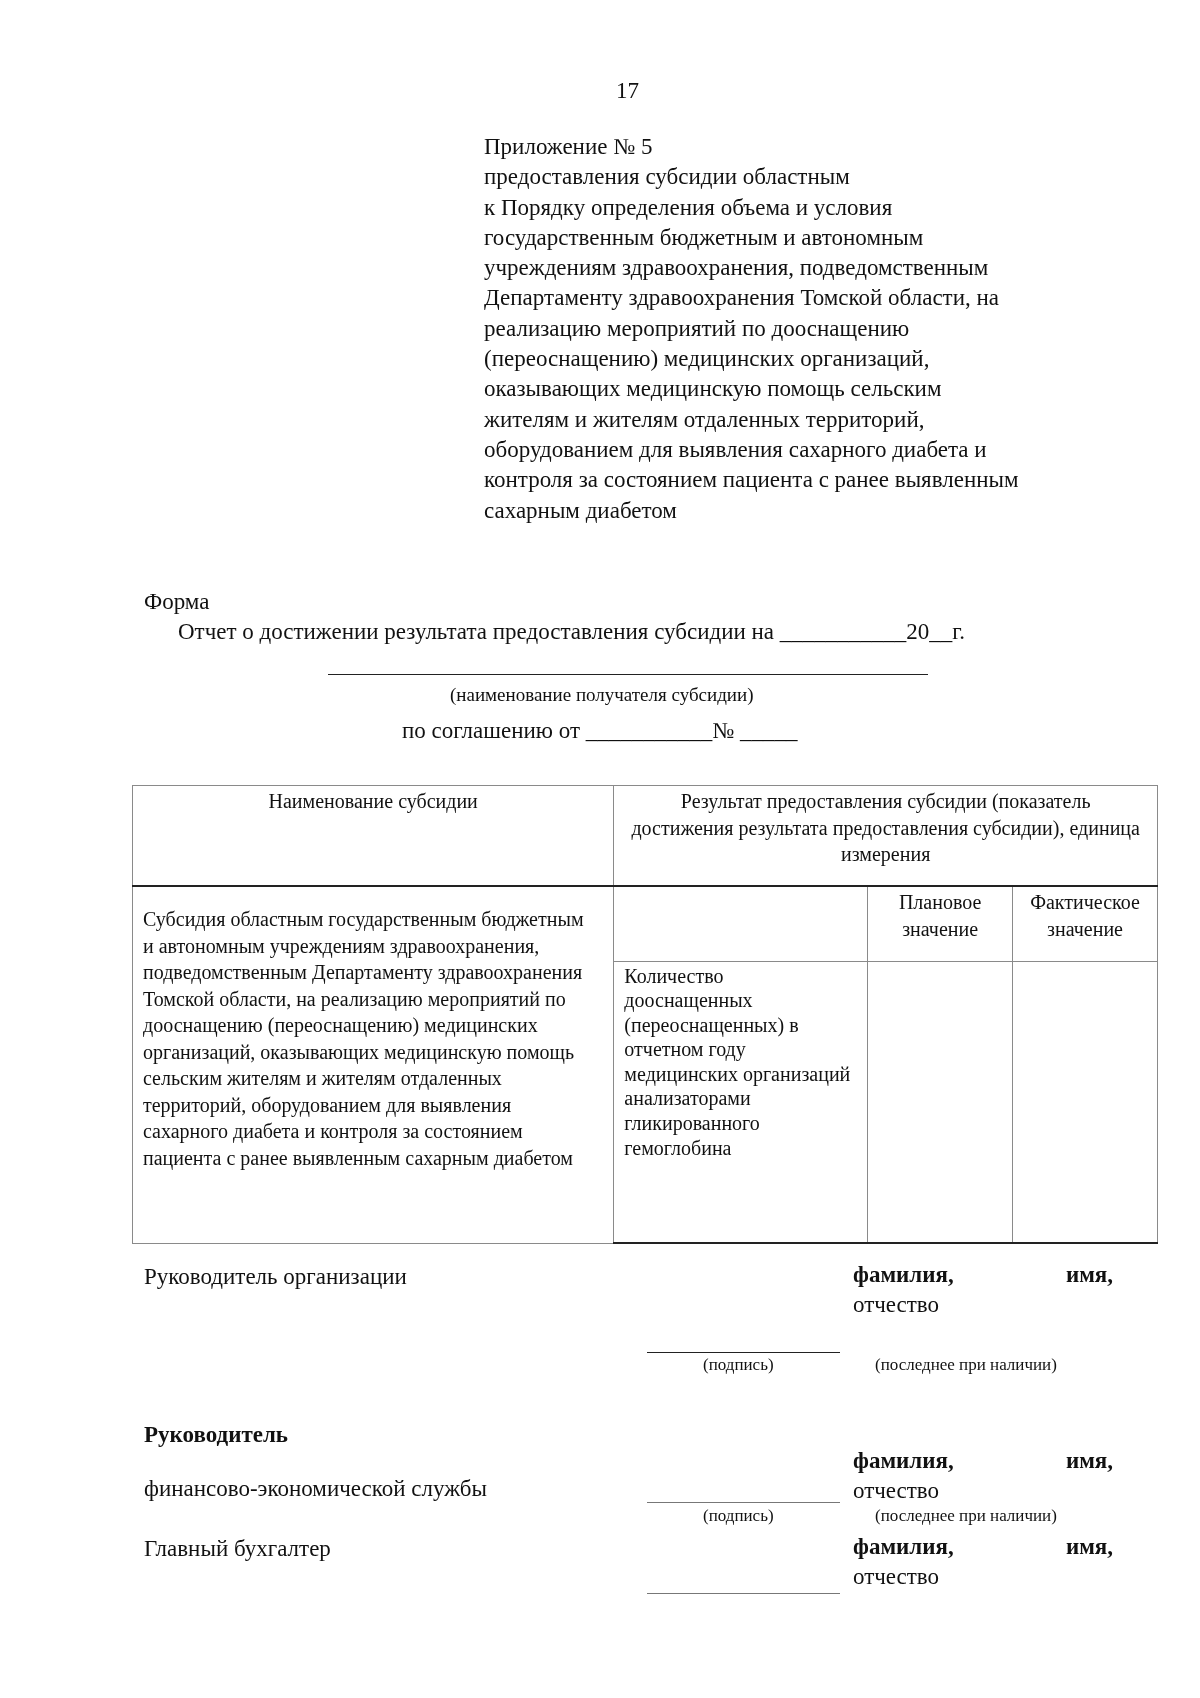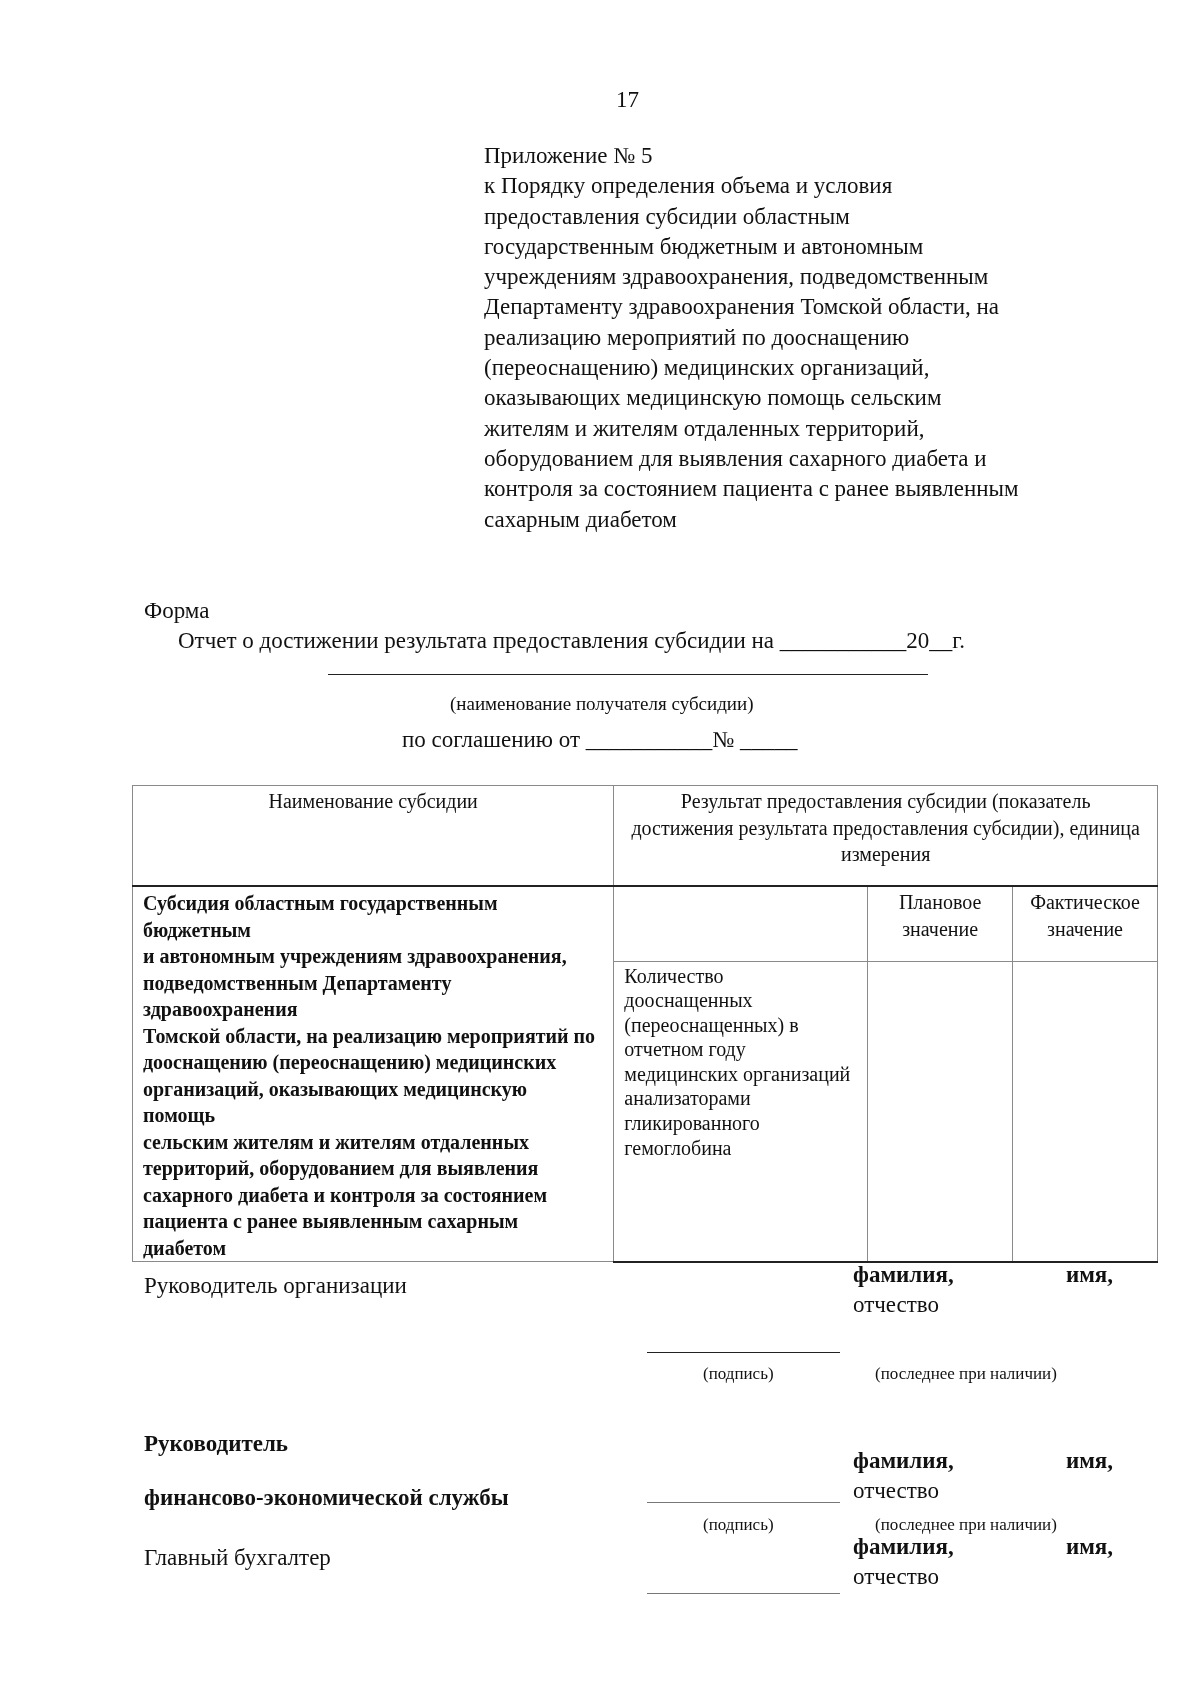--- a/index.html
+++ b/index.html
@@ -1,18 +1,18 @@
 <!DOCTYPE html>
 <html><head>
 <meta charset="utf-8">
 <style>
   html, body { margin:0; padding:0; background:#ffffff; }
   body { width:1200px; height:1698px; position:relative; overflow:hidden;
          font-family:"Liberation Serif", "DejaVu Serif", serif; color:#111; }
-  .abs { position:absolute; white-space:nowrap;margin-top:9px; }
+  .abs { position:absolute; white-space:nowrap; }
   .big { font-size:23px; line-height:30.3px; }
   .mid { font-size:19px; }
   .sm  { font-size:17px; }
   .line { position:absolute; height:0; border-top:1.5px solid #222; }
   .gline { position:absolute; height:0; border-top:1.5px solid #777; }
 
   #annex { left:484px; top:132px; }
   #annex div { font-size:23px; line-height:30.3px; white-space:nowrap; }
 
   table.rep { position:absolute; left:132px; top:785px; width:1026px; height:459px;
@@ -25,22 +25,22 @@
   .fio { position:absolute; left:853px; width:260px; font-size:23px; }
   .fio .r1 { display:flex; justify-content:space-between; height:30px;font-weight:bold; }
 </style>
 </head>
 <body>
 
 <div class="abs big" style="left:616px; top:76px;">17</div>
 
 <div id="annex" class="abs">
   <div>Приложение № 5</div>
+  <div>предоставления субсидии областным</div>
   <div>к Порядку определения объема и условия</div>
-  <div>предоставления субсидии областным</div>
   <div>государственным бюджетным и автономным</div>
   <div>учреждениям здравоохранения, подведомственным</div>
   <div>Департаменту здравоохранения Томской области, на</div>
   <div>реализацию мероприятий по дооснащению</div>
   <div>(переоснащению) медицинских организаций,</div>
   <div>оказывающих медицинскую помощь сельским</div>
   <div>жителям и жителям отдаленных территорий,</div>
   <div>оборудованием для выявления сахарного диабета и</div>
   <div>контроля за состоянием пациента с ранее выявленным</div>
   <div>сахарным диабетом</div>
@@ -73,21 +73,21 @@
       <tr class="hdr">
     <td class="cc">Наименование субсидии</td>
     <td class="cc" colspan="3">
       <div>Результат предоставления субсидии (показатель</div>
       <div>достижения результата предоставления субсидии), единица</div>
       <div>измерения</div>
     </td>
   </tr>
   <tr style="height:75px;">
     <td rowspan="2">
-      <div class="cell-text" style="padding-top:3px;font-weight:bold;">
+      <div class="cell-text" style="padding-top:19px;">
         <div>Субсидия областным государственным бюджетным</div>
         <div>и автономным учреждениям здравоохранения,</div>
         <div>подведомственным Департаменту здравоохранения</div>
         <div>Томской области, на реализацию мероприятий по</div>
         <div>дооснащению (переоснащению) медицинских</div>
         <div>организаций, оказывающих медицинскую помощь</div>
         <div>сельским жителям и жителям отдаленных</div>
         <div>территорий, оборудованием для выявления</div>
         <div>сахарного диабета и контроля за состоянием</div>
         <div>пациента с ранее выявленным сахарным диабетом</div>
@@ -128,21 +128,21 @@
       <span>фамилия,</span>
       <span>имя,</span>
     </div>
   <div>отчество</div>
 </div>
 <div class="line" style="left:647px; top:1352px; width:193px;"></div>
 <div class="abs sm" style="left:703px; top:1355px;">(подпись)</div>
 <div class="abs sm" style="left:875px; top:1355px;">(последнее при наличии)</div>
 
 <div class="abs big" style="left:144px; top:1420px;font-weight:bold;">Руководитель</div>
-<div class="abs big" style="left:144px; top:1474px;font-weight:bold;">финансово-экономической службы</div>
+<div class="abs big" style="left:144px; top:1474px;">финансово-экономической службы</div>
 <div class="fio" style="top:1448px;">
   <div class="r1">
       <span>фамилия,</span>
       <span>имя,</span>
     </div>
   <div>отчество</div>
 </div>
 <div class="gline" style="left:647px; top:1502px; width:193px;"></div>
 <div class="abs sm" style="left:703px; top:1506px;">(подпись)</div>
 <div class="abs sm" style="left:875px; top:1506px;">(последнее при наличии)</div>

